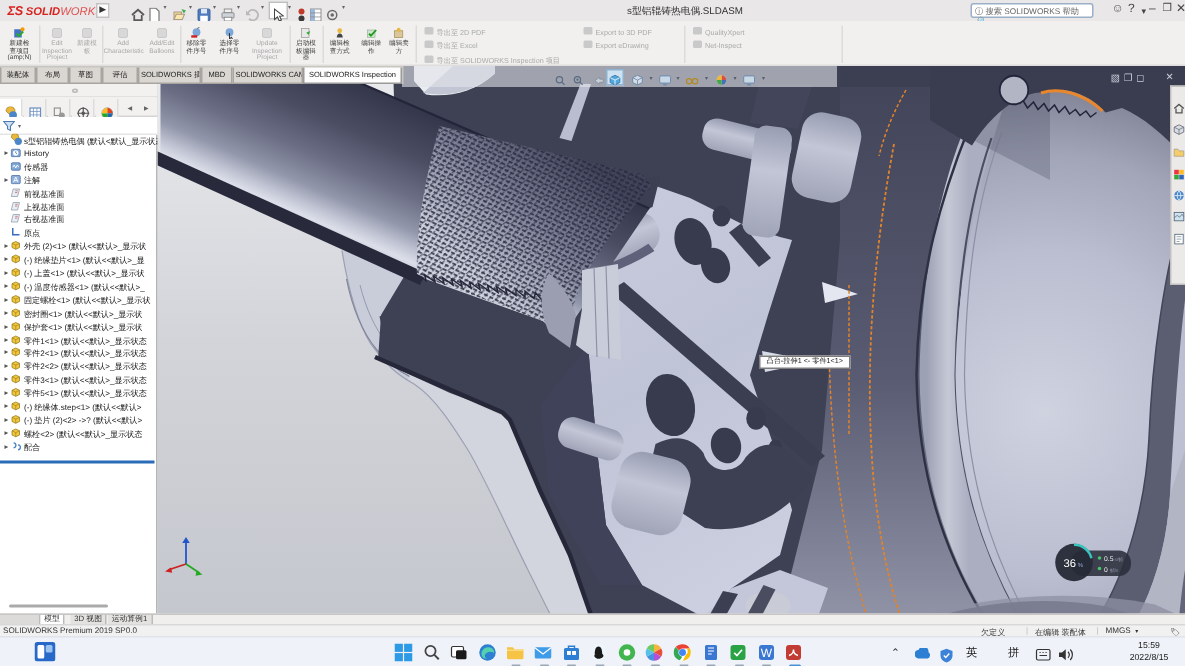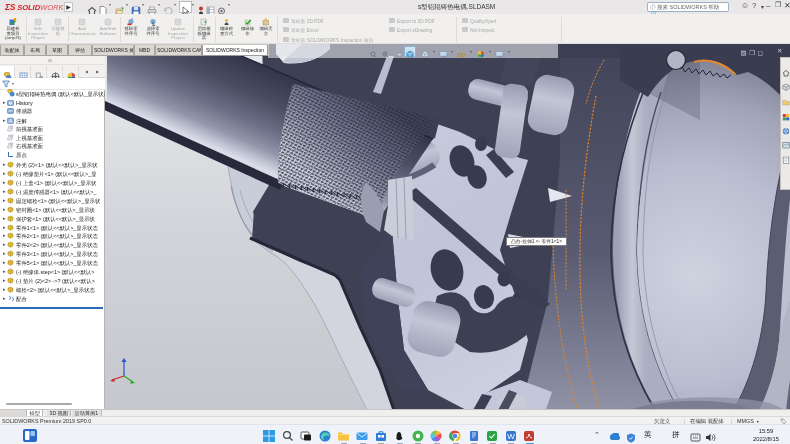--- a/index.html
+++ b/index.html
@@ -264,20 +264,34 @@
       </svg></div>
     <div class="abs" style="left:781.5px;top:138px;width:8px;height:8px;transform:scale(0.8);transform-origin:top left;"><svg width="10" height="10" viewBox="0 0 10 10">
         <rect x="1" y="1.5" width="8" height="7" fill="#cfe2f0" stroke="#567" stroke-width=".7"></rect>
         <path d="M1 6l2.5-2 2 1.5 2-2.5 1.5 2" stroke="#567" stroke-width=".6" fill="none"></path>
       </svg></div>
     <div class="abs" style="left:781.5px;top:153px;width:8px;height:8px;transform:scale(0.8);transform-origin:top left;"><svg width="10" height="10" viewBox="0 0 10 10">
         <rect x="1.5" y="1" width="7" height="8" fill="#fff" stroke="#567" stroke-width=".7"></rect>
         <path d="M3 3h4M3 5h4M3 7h2.5" stroke="#789" stroke-width=".6"></path>
       </svg></div>
     <div class="abs" style="left:506px;top:237px;width:61px;height:9px;background:#fefefe;border:1px solid #7c7c7c;font-size:4.8px;color:#222;line-height:7px;text-align:center;white-space:nowrap;">凸台-拉伸1 &lt;- 零件1&lt;1&gt;</div>
+    <div class="abs" style="left:700px;top:361px;width:58px;height:28px;">
+<svg width="58" height="28" viewBox="0 0 58 28">
+<rect x="14" y="6" width="40" height="17" rx="8" fill="rgba(42,46,58,0.88)"></rect>
+<circle cx="16" cy="14" r="12.5" fill="rgba(38,42,54,0.95)"></circle>
+<path d="M16 2.2 A11.8 11.8 0 0 1 27.6 11.2" stroke="#38c6c0" stroke-width="1.6" fill="none"></path>
+<text x="9" y="17" font-size="7.5" fill="#fff" font-family="Liberation Sans">36</text>
+<text x="18.5" y="17" font-size="4" fill="#9ad" font-family="Liberation Sans">%</text>
+<circle cx="33" cy="11" r="1.2" fill="#49c26e"></circle>
+<text x="36" y="13" font-size="4.5" fill="#eee" font-family="Liberation Sans">0.5</text>
+<text x="43" y="13" font-size="3.2" fill="#8a92a5" font-family="Liberation Sans">s/帧</text>
+<circle cx="33" cy="18" r="1.2" fill="#49c26e"></circle>
+<text x="36" y="20" font-size="4.5" fill="#eee" font-family="Liberation Sans">0</text>
+<text x="40" y="20" font-size="3.2" fill="#8a92a5" font-family="Liberation Sans">帧/s</text>
+</svg></div>
   <div id="titlebar">
     <div class="logo"><span style="font-size:8.5px;">ƩS</span> <span style="letter-spacing:0;">SOLID<span class="lt">WORKS</span></span></div>
     <div class="abs" style="left:64px;top:2px;width:9px;height:10px;background:#fbfbfb;border:1px solid #c5c4c3;font-size:6px;line-height:9px;text-align:center;color:#333;">▶</div>
     <div id="qat">
         <div class="abs" style="left:87px;top:2px;width:10px;height:10px;"><svg width="10" height="10" viewBox="0 0 10 10">
             <path d="M1 5 L5 1.5 L9 5" fill="none" stroke="#5a5a5a" stroke-width="1.2"></path>
             <path d="M2.5 5v3.5h5V5" fill="none" stroke="#5a5a5a" stroke-width="1.2"></path>
           </svg></div>
         <div class="abs" style="left:99px;top:2px;width:8px;height:10px;"><svg width="8" height="10" viewBox="0 0 8 10">
             <path d="M1 .5h4l2 2v7H1z" fill="#fff" stroke="#777" stroke-width=".8"></path>

